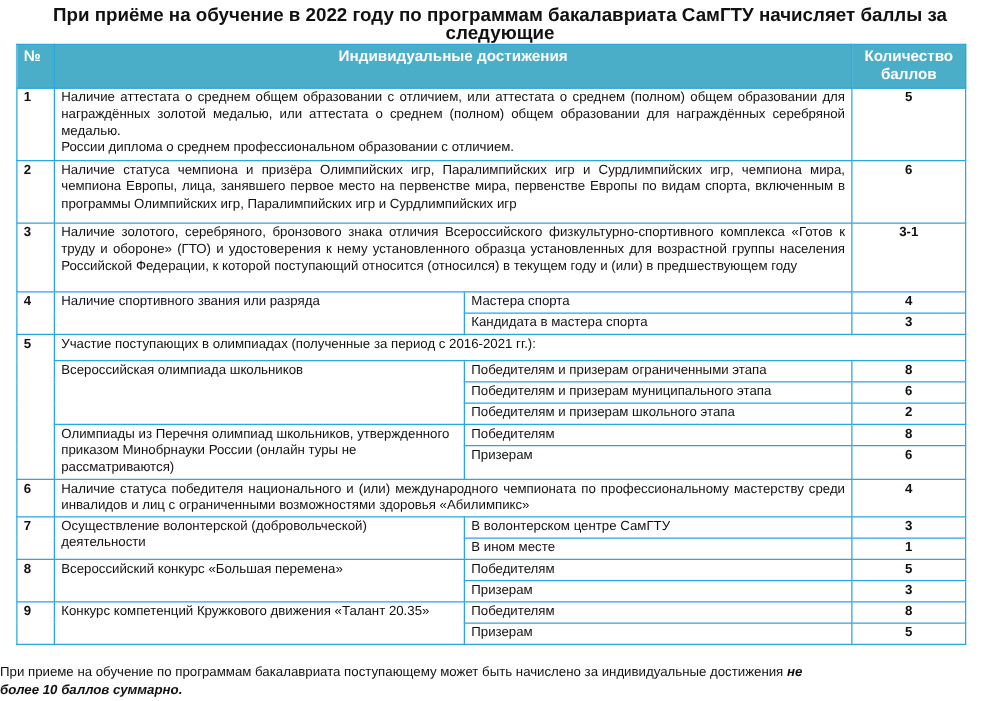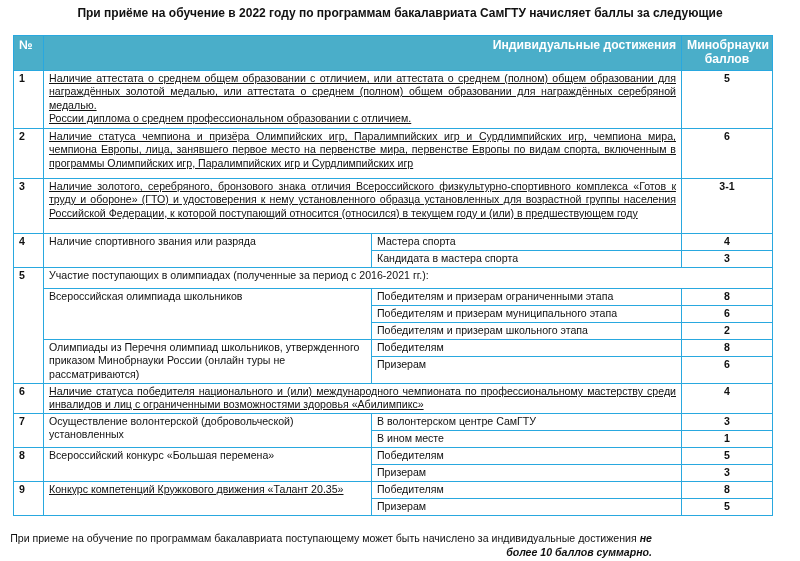--- a/index.html
+++ b/index.html
@@ -1,34 +1,34 @@
 <!DOCTYPE html>
 <html><head>
 <meta charset="utf-8">
 <style>
   html, body { margin:0; padding:0; background:#ffffff; }
   body { width:800px; height:561px; position:relative; overflow:hidden;
          font-family:"Liberation Sans", sans-serif; color:#111; }
   .title { position:absolute; left:0; top:6px; width:800px; text-align:center;
-           font-weight:bold; font-size:12px; line-height:14px; color:#111; }
+           font-weight:bold; font-size:15px; line-height:14px; color:#111; }
   .title span { display:block; }
   table.main { position:absolute; left:13px; top:35px; width:759px;
                border-collapse:collapse; table-layout:fixed; }
   table.main td, table.main th { border:1.5px solid #29a8df; padding:1px 5px;
                vertical-align:top; font-size:10.6px; line-height:13.3px; }
   table.main th { background:#4aaec9; color:#ffffff; font-weight:bold; font-size:12.2px;
                line-height:14px; height:30px; padding:2px 5px; }
   th.h-num { text-align:left; }
-  th.h-ach { text-align:right; }
+  th.h-ach { text-align:center; }
   th.h-pts { text-align:center; }
   td.num { font-weight:bold; font-size:11px; }
   td.pts { text-align:center; font-weight:bold; font-size:13.5px; line-height:15px; vertical-align:top; }
-  td.just { text-align:justify; text-align-last:left;text-decoration:underline; }
+  td.just { text-align:justify; text-align-last:left; }
   td.sub { padding:1px 5px; height:14px; }
-  .footer { position:absolute; left:0; top:531px; width:652px; text-align:right;
+  .footer { position:absolute; left:0; top:531px; width:652px; text-align:left;
             font-size:10.6px; line-height:14px; color:#111; }
   .footer .em { font-weight:bold; font-style:italic; }
 </style>
 </head>
 <body>
 
 <div class="title">
   <span>При приёме на обучение в 2022 году по программам бакалавриата СамГТУ начисляет баллы за следующие</span>
 </div>
 
@@ -36,21 +36,21 @@
   <colgroup>
     <col style="width:30px">
     <col style="width:328px">
     <col style="width:310px">
     <col style="width:91px">
   </colgroup>
   <thead>
     <tr>
       <th class="h-num">№</th>
       <th class="h-ach" colspan="2" style="vertical-align:top;">Индивидуальные достижения</th>
-      <th class="h-pts">Минобрнауки баллов</th>
+      <th class="h-pts">Количество баллов</th>
     </tr>
   </thead>
   <tbody>
 
     <tr>
       <td class="num">1</td>
       <td class="just" colspan="2" style="height:55px;">
         <div>Наличие аттестата о среднем общем образовании с отличием, или аттестата о среднем (полном) общем образовании для награждённых золотой медалью, или аттестата о среднем (полном) общем образовании для награждённых серебряной медалью.</div>
         <div>России диплома о среднем профессиональном образовании с отличием.</div>
       </td>
@@ -108,21 +108,21 @@
     </tr>
 
     <tr>
       <td class="num">6</td>
       <td class="just" colspan="2">Наличие статуса победителя национального и (или) международного чемпионата по профессиональному мастерству среди инвалидов и лиц с ограниченными возможностями здоровья «Абилимпикс»</td>
       <td class="pts">4</td>
     </tr>
 
     <tr>
       <td class="num" rowspan="2">7</td>
-      <td rowspan="2" style="padding-right:40px;">Осуществление волонтерской (добровольческой) установленных</td>
+      <td rowspan="2" style="padding-right:40px;">Осуществление волонтерской (добровольческой) деятельности</td>
       <td class="sub">В волонтерском центре СамГТУ</td>
       <td class="pts">3</td>
     </tr>
     <tr>
       <td class="sub">В ином месте</td>
       <td class="pts">1</td>
     </tr>
 
     <tr>
       <td class="num" rowspan="2">8</td>

